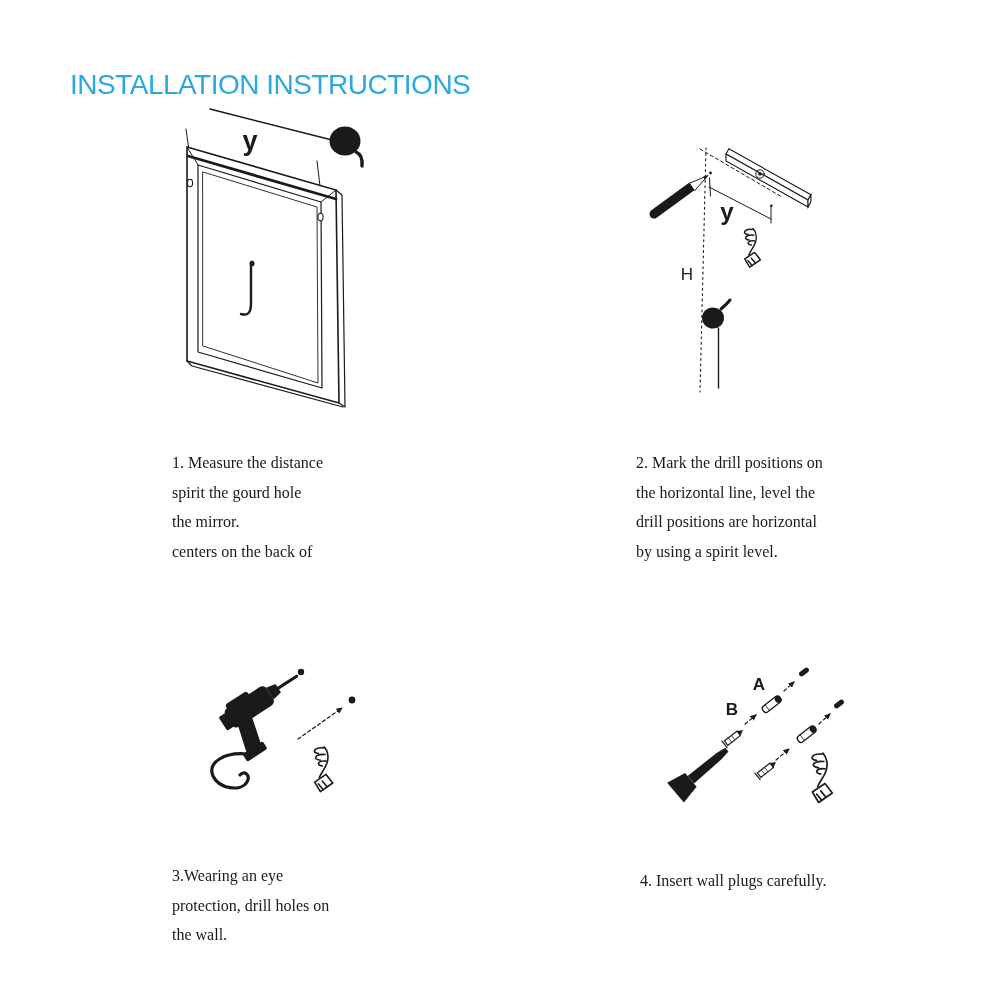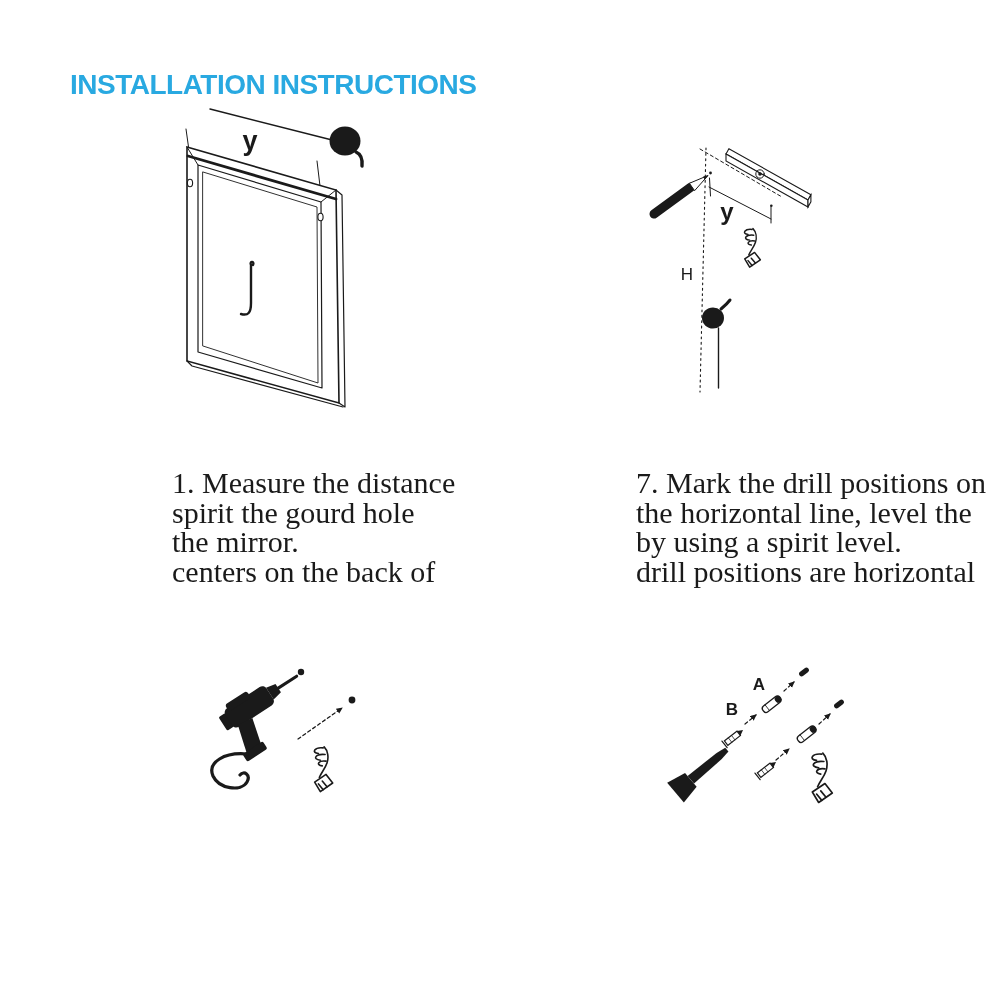--- a/index.html
+++ b/index.html
@@ -6,28 +6,28 @@
   html,body { margin:0; padding:0; }
   body { background:var(--bg); }
   .page {
     position:relative; width:1000px; height:1000px;
     background:var(--bg); overflow:hidden;
     font-family:"Liberation Sans", sans-serif;
   }
   .title {
     position:absolute; left:70px; top:50px;
     font-family:"Liberation Sans", sans-serif;
-    font-weight:bold; font-size:28px; letter-spacing:-0.5px;
+    font-weight:normal; font-size:28px; letter-spacing:-0.5px;
     color:var(--accent); white-space:nowrap;
   }
   .illus { position:absolute; margin:0; padding:0; }
   .caption {
     position:absolute;
     font-family:"Liberation Serif", serif;
-    font-size:30px; line-height:29.5px; color:var(--ink);margin-top:20px;
+    font-size:16px; line-height:29.5px; color:var(--ink);
   }
   .cap-line { white-space:nowrap; }
   
   .ln { stroke:var(--ink); fill:none; stroke-linecap:round; stroke-linejoin:round; }
   .fl { fill:var(--ink); stroke:none; }
   .wh { fill:#ffffff; stroke:var(--ink); }
   .svgtxt { font-family:"Liberation Sans", sans-serif; fill:var(--ink); }
   .dash { stroke-dasharray:3.2,2.8; }
   .dots { stroke-dasharray:1.8,3.6; }
 </style>
@@ -212,21 +212,29 @@
   </figure>
 
   <div class="caption" style="left:172px;top:448px;width:280px">
     <div class="cap-line">1. Measure the distance</div>
     <div class="cap-line">spirit the gourd hole</div>
     <div class="cap-line">the mirror.</div>
     <div class="cap-line">centers on the back of</div>
   </div>
 
   <div class="caption" style="left:636px;top:448px;width:320px">
-    <div class="cap-line">7. Mark the drill positions on</div>
+    <div class="cap-line">2. Mark the drill positions on</div>
     <div class="cap-line">the horizontal line, level the</div>
+    <div class="cap-line">drill positions are horizontal</div>
     <div class="cap-line">by using a spirit level.</div>
-    <div class="cap-line">drill positions are horizontal</div>
-  </div>
-
-
+  </div>
+
+  <div class="caption" style="left:172px;top:861px;width:300px">
+    <div class="cap-line">3.Wearing an eye</div>
+    <div class="cap-line">protection, drill holes on</div>
+    <div class="cap-line">the wall.</div>
+  </div>
+
+  <div class="caption" style="left:640px;top:866px;width:340px">
+    <div class="cap-line">4. Insert wall plugs carefully.</div>
+  </div>
 
 </div>
 
 </body></html>

